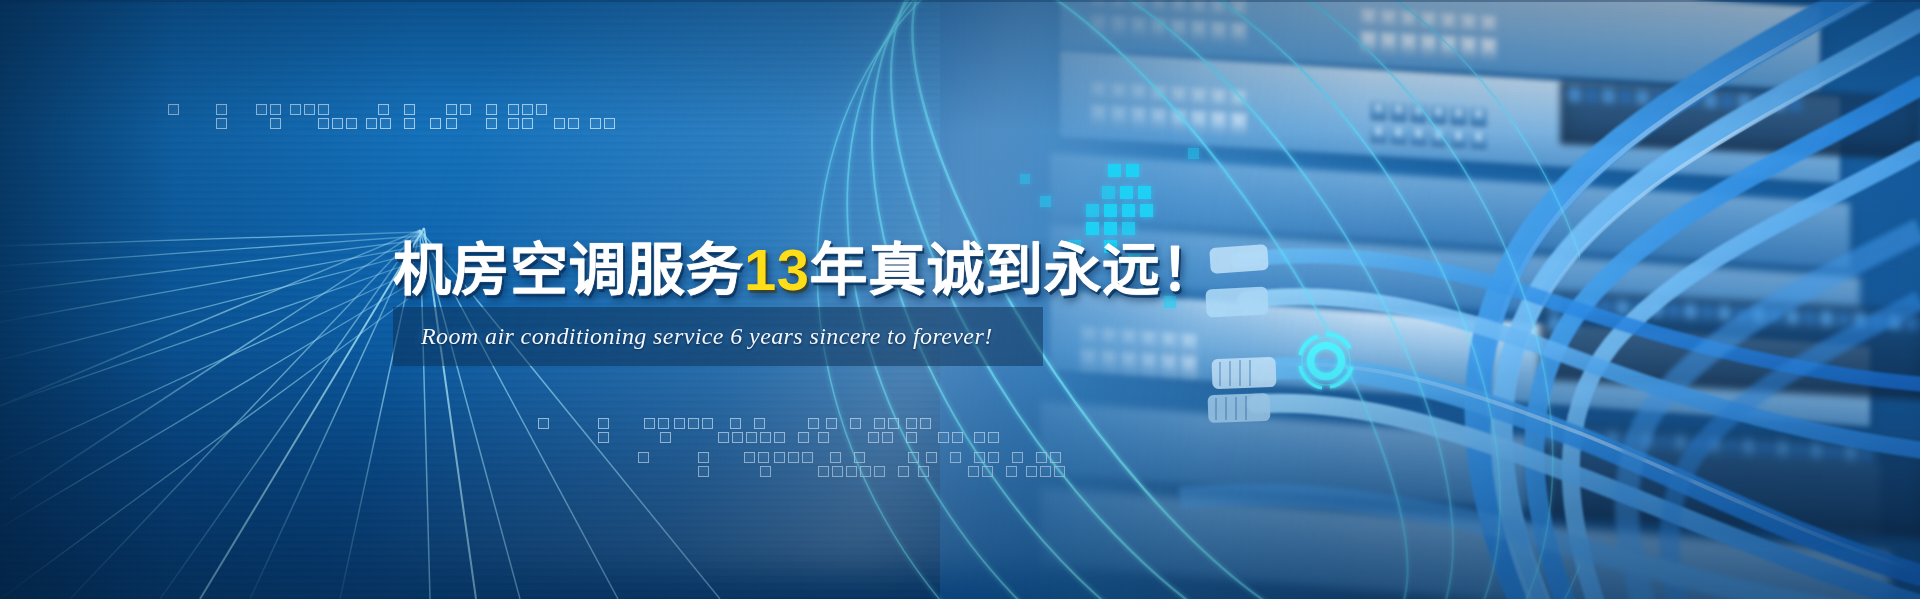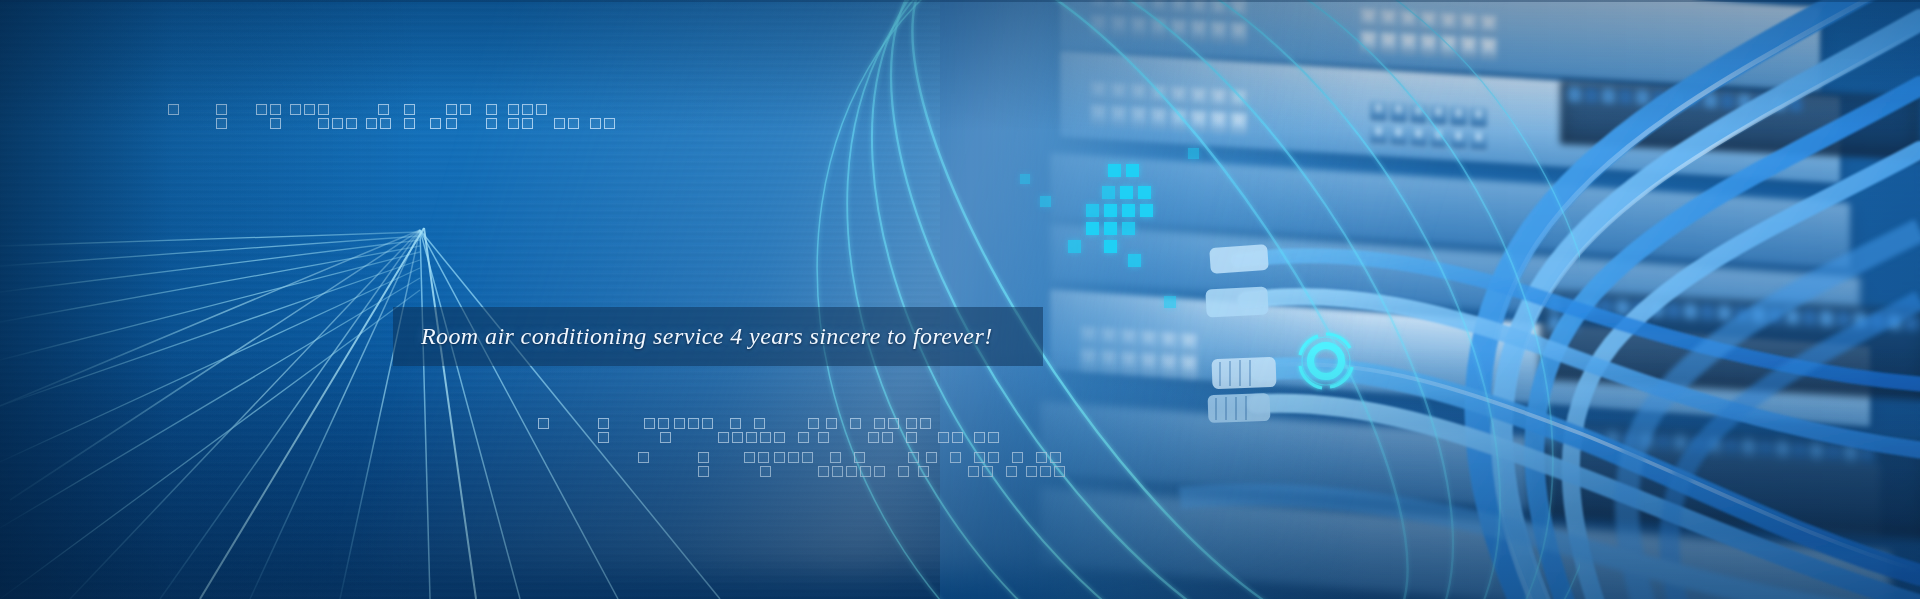--- a/index.html
+++ b/index.html
@@ -663,19 +663,20 @@
     <div class="sq" style="left:1026px;top:466px"></div>
     <div class="sq" style="left:1040px;top:466px"></div>
     <div class="sq" style="left:1054px;top:466px"></div>
     <div class="sq" style="left:1012px;top:452px"></div>
     <div class="sq" style="left:1036px;top:452px"></div>
     <div class="sq" style="left:1050px;top:452px"></div>
   </div>
 
   <div class="bg-vignette"></div>
 
+  <h1 class="headline"><span>机房空调服务</span><span class="num">13</span><span>年真诚到永远</span><span class="bang">！</span></h1>
 
   <div class="subtitle-bar">
-    <span class="subtitle">Room air conditioning service 4 years sincere to forever!</span>
+    <span class="subtitle">Room air conditioning service 6 years sincere to forever!</span>
   </div>
 
   <div class="edge-top"></div>
 </div>
 
 </body></html>

